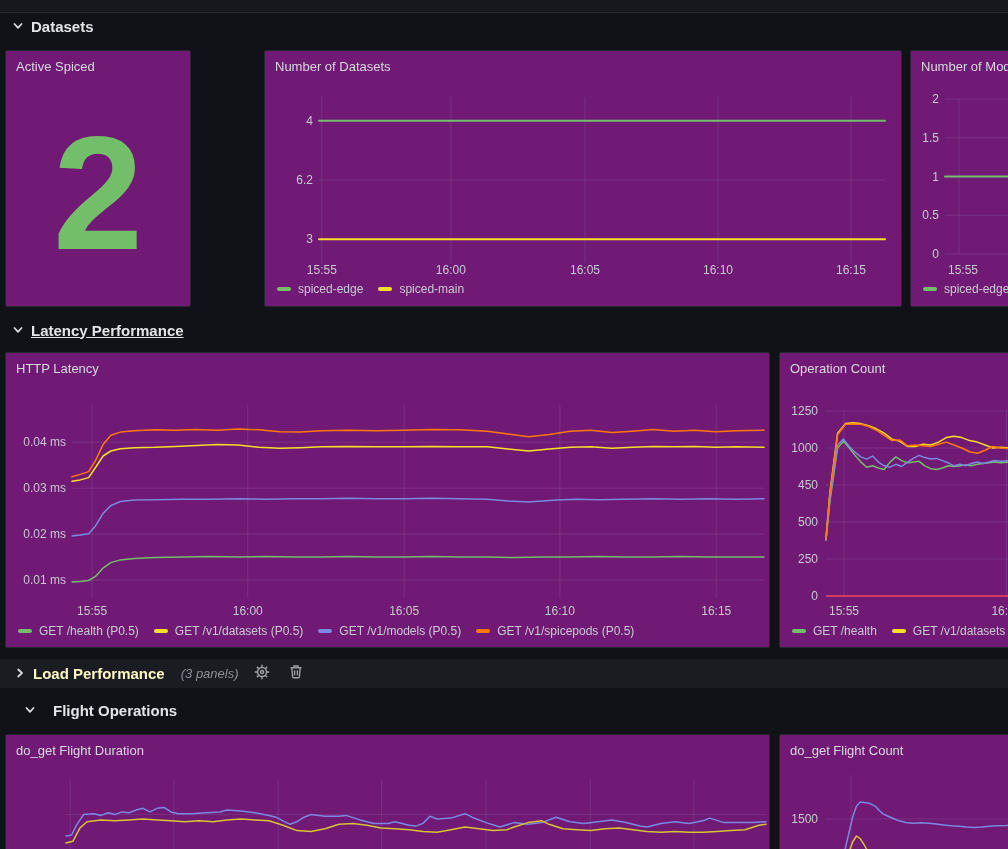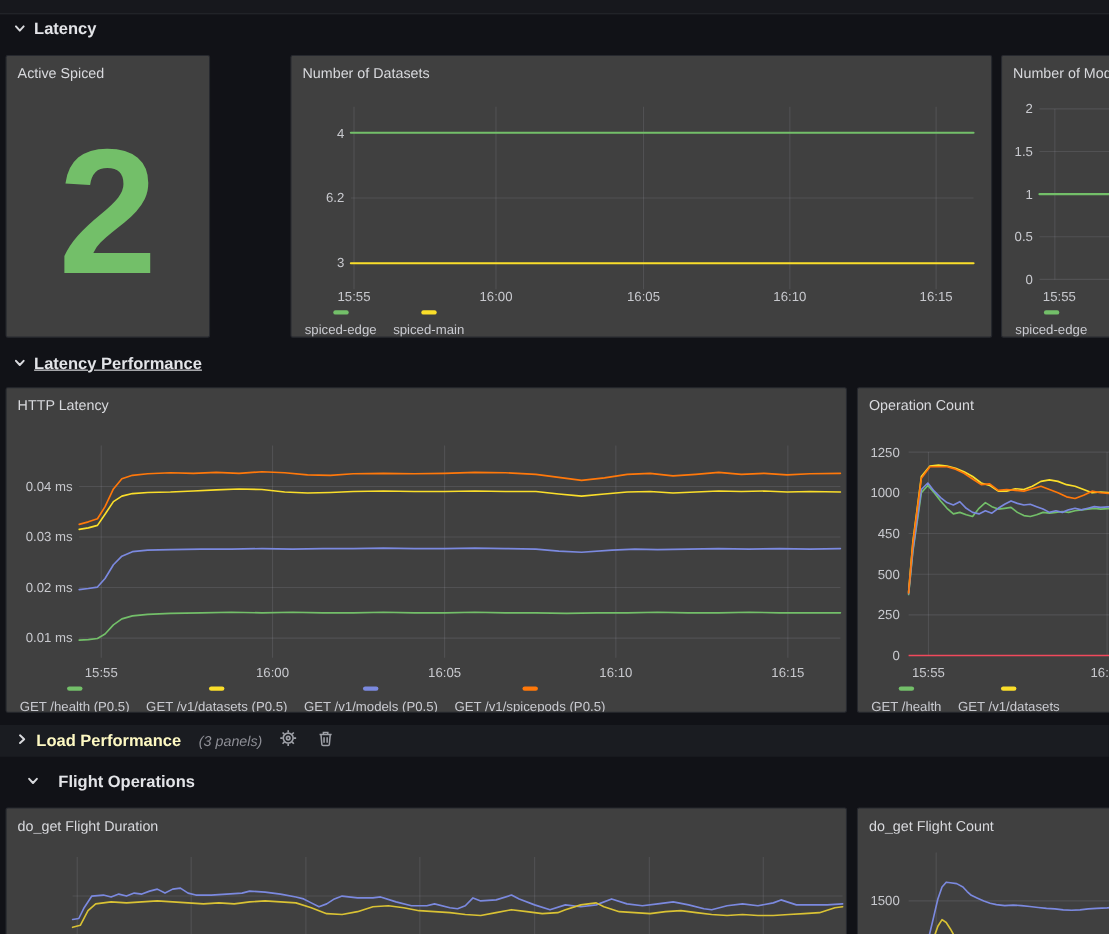--- a/index.html
+++ b/index.html
@@ -12,32 +12,32 @@
   .section-header .chev{display:flex;align-items:center;}
   .sec-overview{left:12px;top:16px;}
   .sec-latency{left:12px;top:320px;text-decoration:underline;}
   .sec-flight{left:24px;top:700px;gap:17px;}
   .load-row{position:absolute;left:0;top:659px;width:1008px;height:29px;
     background:#1a1c21;display:flex;align-items:center;padding-left:14px;box-sizing:border-box;}
   .load-row .section-label{color:#fef9c3;font-size:15px;font-weight:700;margin-left:7px;}
   .load-meta{color:#8e8f96;font-style:italic;font-size:13px;margin-left:16px;}
   .icon-btn{display:flex;align-items:center;justify-content:center;width:22px;height:22px;
     margin-left:12px;cursor:pointer;}
-  .panel{position:absolute;background:#404040;border:1px solid #26282e;border-radius:2px;
+  .panel{position:absolute;background:#701a75;border:1px solid #26282e;border-radius:2px;
     box-sizing:border-box;overflow:hidden;}
   .panel-title{position:absolute;left:0;top:0;right:0;padding:8px 10px 0 10px;
     color:#d8d9dd;font-size:13px;font-weight:500;white-space:nowrap;overflow:hidden;z-index:2;}
   .chart{position:absolute;left:0;top:0;right:0;bottom:0;}
   .chart svg{position:absolute;left:0;top:0;}
   .ytick{position:absolute;left:0;text-align:right;font-size:12px;color:#c8c9ce;
     height:16px;line-height:16px;white-space:nowrap;}
   .xtick{position:absolute;width:56px;text-align:center;font-size:12px;color:#c8c9ce;
     height:16px;line-height:16px;white-space:nowrap;}
   .legend{position:absolute;left:12px;display:flex;gap:15px;align-items:center;white-space:nowrap;}
-  .legend-item{display:flex;align-items:center;gap:7px;cursor:pointer;flex-direction:column;}
+  .legend-item{display:flex;align-items:center;gap:7px;cursor:pointer;}
   .legend-swatch{display:inline-block;width:14px;height:4px;border-radius:2px;}
   .legend-label{font-size:12px;color:#c9cad0;}
   #p-active{left:5px;top:50px;width:186px;height:257px;}
   #p-datasets{left:264px;top:50px;width:638px;height:257px;}
   #p-models{left:910px;top:50px;width:186px;height:257px;}
   #p-http{left:5px;top:352px;width:765px;height:296px;}
   #p-opcount{left:779px;top:352px;width:420px;height:296px;}
   #p-duration{left:5px;top:734px;width:765px;height:300px;}
   #p-count{left:779px;top:734px;width:420px;height:300px;}
   .big-value{position:absolute;left:0;top:28px;right:0;bottom:0;display:flex;
@@ -47,21 +47,21 @@
 <body>
 
 <div class="topbar"></div>
 
 <div class="section-header sec-overview">
   <span class="chev">
     <svg width="12" height="12" viewBox="0 0 12 12">
         <polyline points="2.5,4 6,7.8 9.5,4" fill="none" stroke="#d8d9dd" stroke-width="1.8" stroke-linecap="round" stroke-linejoin="round"></polyline>
       </svg>
   </span>
-  <span class="section-label">Latency</span>
+  <span class="section-label">Datasets</span>
 </div>
 
 <div class="panel" id="p-active">
   <div class="panel-title">Active Spiced</div>
   <div class="big-value" style="color:#73BF69">2</div>
 </div>
 
 <div class="panel" id="p-datasets">
   <div class="panel-title">Number of Datasets</div>
   <div class="chart">

